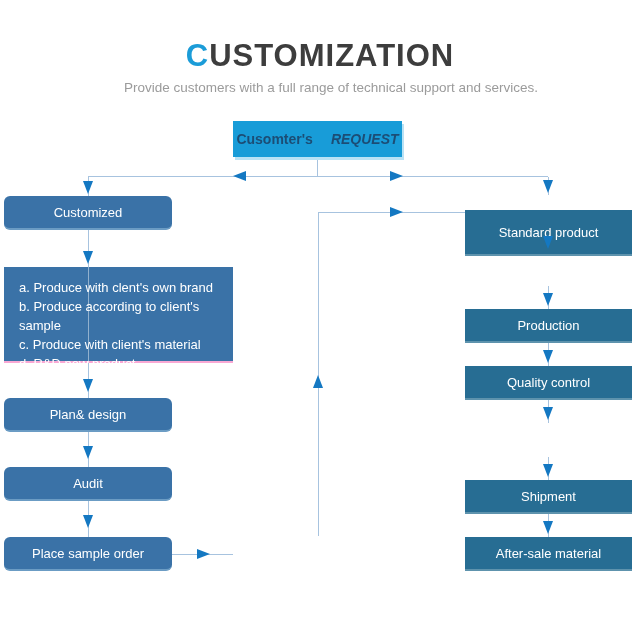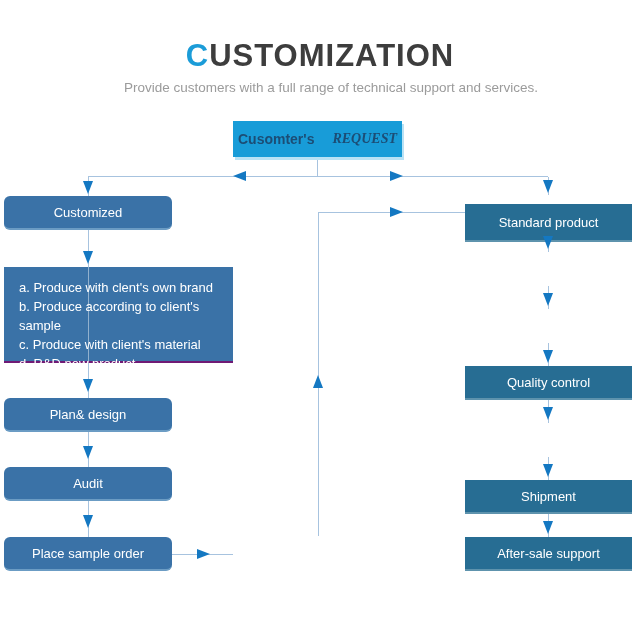--- a/index.html
+++ b/index.html
@@ -21,24 +21,24 @@
   .box{
     position:absolute;box-sizing:border-box;color:#fff;font-size:13px;
     display:flex;align-items:center;justify-content:center;text-align:center;
   }
   .box.left-col{background:#3a72a7;border-bottom:2px solid #6b9cc4;border-radius:6px;}
   .box.right-col{background:#276d93;border-bottom:2px solid #5e93ad;}
   .box.bright{
     background:#189cd8;color:#1c4d75;font-weight:bold;font-size:14px;
     box-shadow:2px 3px 0 #b9e2f5;
   }
-  .box.bright .req-italic{font-style:italic;margin-left:18px;font-family:Liberation Serif, serif;}
+  .box.bright .req-italic{font-style:italic;margin-left:18px;}
   .options-box{
     position:absolute;box-sizing:border-box;background:#3a72a7;
-    border-bottom:2px solid #701a75;color:#fff;font-size:13px;
+    border-bottom:2px solid #f9a8d4;color:#fff;font-size:13px;
     padding:11px 10px 0 15px;line-height:19px;text-align:left;
   }
   
   .hline,.vline{position:absolute;background:#a7c3df;}
   .hline{height:1px;}
   .vline{width:1px;}
   .vline.overlay{background:rgba(255,255,255,0.45);}
   
   .arr{position:absolute;width:0;height:0;}
   .arr.down{border-left:5px solid transparent;border-right:5px solid transparent;border-top:13px solid #1478c2;}
@@ -84,24 +84,25 @@
     <div>b. Produce according to client's sample</div>
     <div>c. Produce with client's material</div>
     <div>d. R&amp;D new product</div>
   </div>
   <div class="vline overlay" style="left:88px;top:267px;height:96px;"></div>
 
   <div class="box left-col" style="left:4px;top:398px;width:168px;height:34px;">Plan&amp; design</div>
   <div class="box left-col" style="left:4px;top:467px;width:168px;height:34px;">Audit</div>
   <div class="box left-col" style="left:4px;top:537px;width:168px;height:34px;">Place sample order</div>
 
-  <div class="box right-col" style="left:465px;top:204px;width:167px;height:38px;">Standard product</div>
+  <div class="box right-col" style="left:465px;top:210px;width:167px;height:46px;">Standard product</div>
+  <div class="box right-col" style="left:465px;top:309px;width:167px;height:34px;">Production</div>
   <div class="box right-col" style="left:465px;top:366px;width:167px;height:34px;">Quality control</div>
   <div class="box right-col" style="left:465px;top:480px;width:167px;height:34px;">Shipment</div>
-  <div class="box right-col" style="left:465px;top:537px;width:167px;height:34px;">After-sale support</div>
+  <div class="box right-col" style="left:465px;top:537px;width:167px;height:34px;">After-sale material</div>
 
   <div class="arr leftward" style="left:233px;top:171px;"></div>
   <div class="arr rightward" style="left:390px;top:171px;"></div>
   <div class="arr rightward" style="left:390px;top:207px;"></div>
   <div class="arr up" style="left:313px;top:375px;"></div>
   <div class="arr down" style="left:83px;top:181px;"></div>
   <div class="arr down" style="left:83px;top:251px;"></div>
   <div class="arr down" style="left:83px;top:379px;"></div>
   <div class="arr down" style="left:83px;top:446px;"></div>
   <div class="arr down" style="left:83px;top:515px;"></div>

